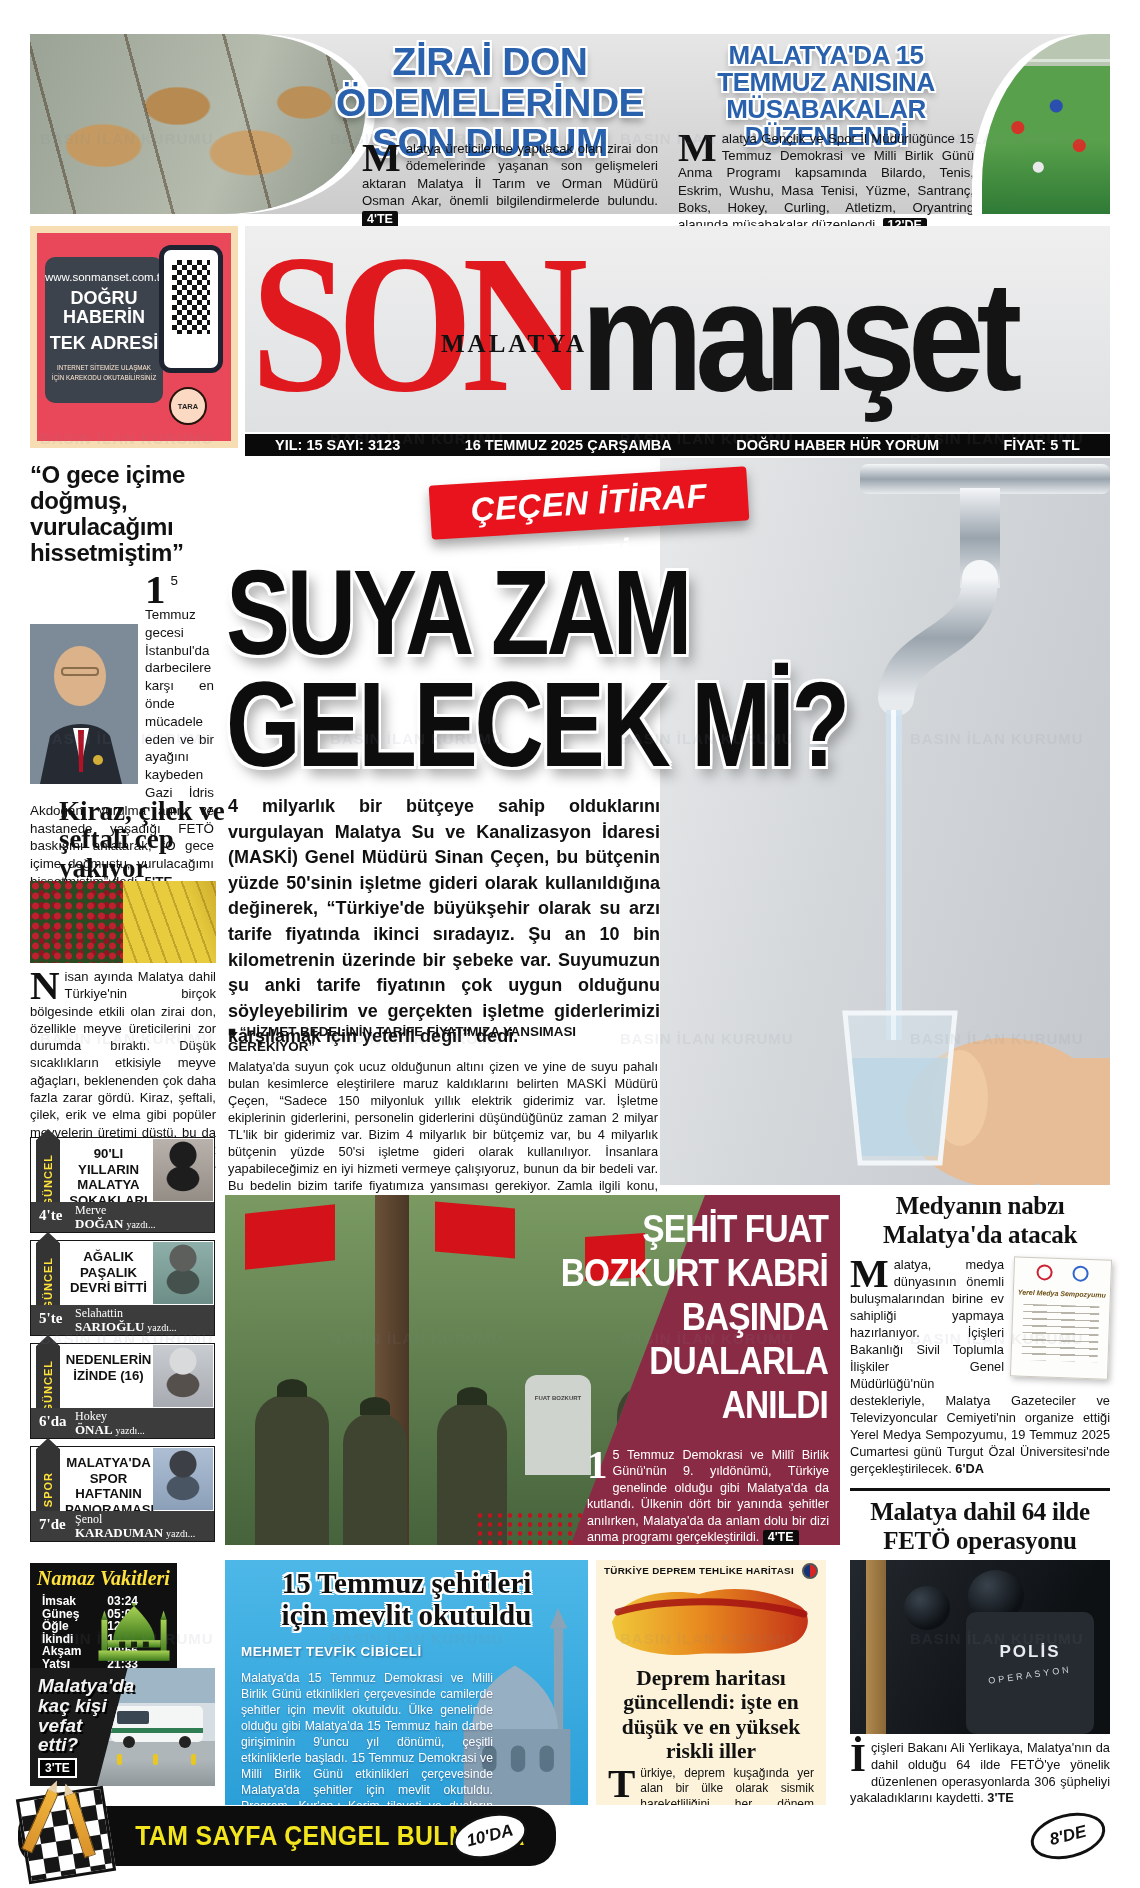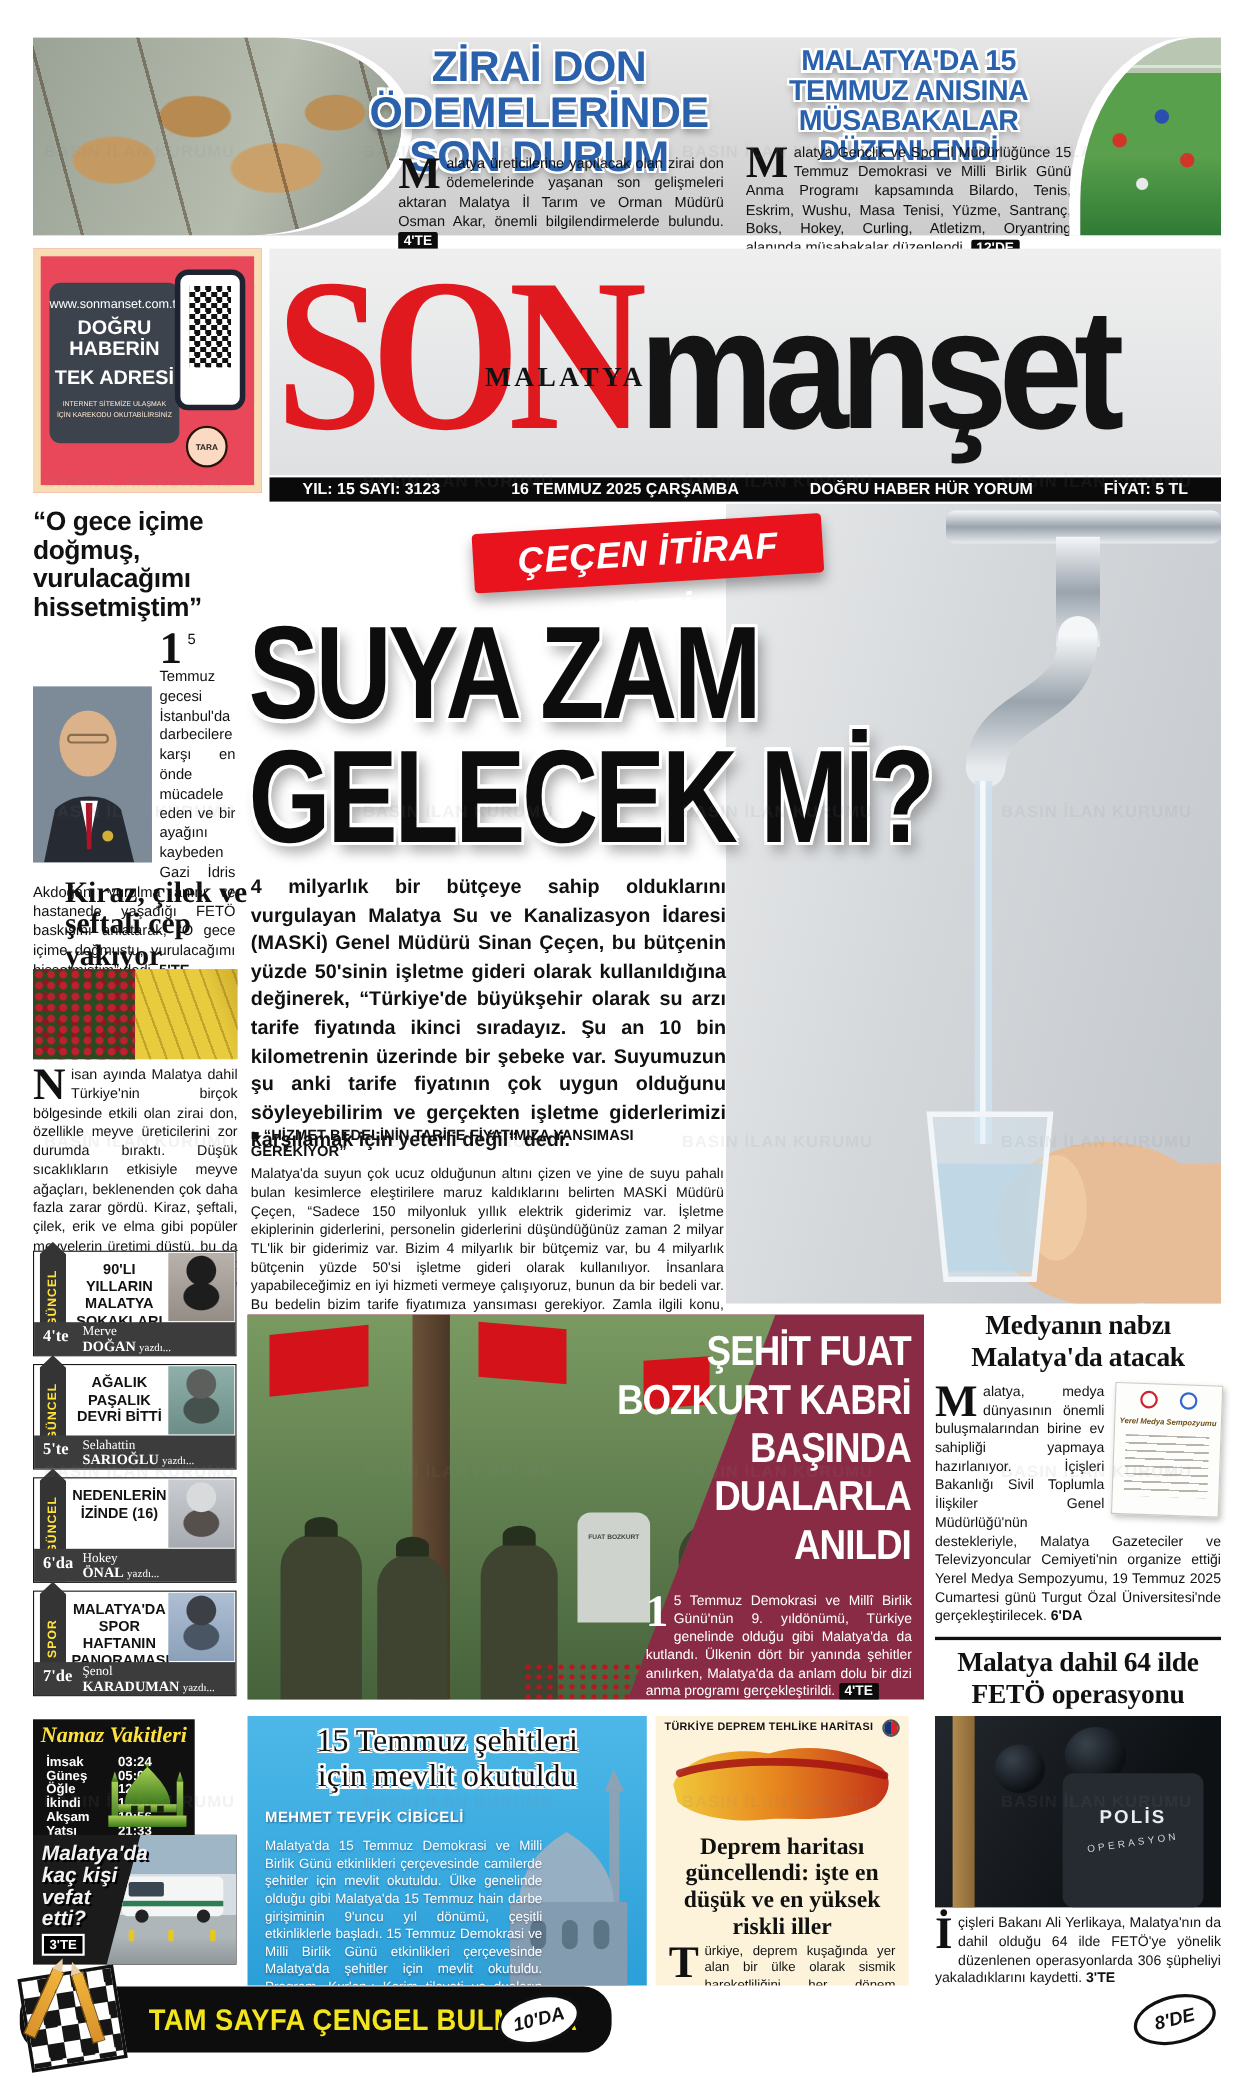--- a/index.html
+++ b/index.html
@@ -175,21 +175,21 @@
   .door{position:absolute;left:16px;top:0;width:20px;height:100%;background:linear-gradient(90deg,#b08a4f,#8a6736);}
   .helm{position:absolute;border-radius:50%;background:radial-gradient(circle at 35% 30%,#39424c,#0d1115 70%);}
   .vest{position:absolute;right:16px;top:52px;width:128px;height:122px;background:#262b31;border-radius:10px;}
   .vest-polis{margin-top:30px;text-align:center;color:#e8ecf0;font-weight:800;font-size:17px;letter-spacing:2px;}
   .vest-oper{margin-top:8px;text-align:center;color:#cdd3d9;font-size:9px;letter-spacing:3px;transform:rotate(-8deg);}
   #feto-body{left:850px;top:1740px;width:260px;font-size:12.8px;line-height:16.8px;}
   
   #mevlit-box{left:225px;top:1560px;width:363px;height:245px;overflow:hidden;
               background:linear-gradient(#4db8e8,#2b9fd8);}
   .mevlit-mosque{position:absolute;right:-4px;bottom:-6px;width:150px;height:205px;opacity:.92;}
-  .mevlit-head{position:relative;text-align:center;font-family:"Liberation Serif",serif;font-weight:400;
+  .mevlit-head{position:relative;text-align:center;font-family:"Liberation Serif",serif;font-weight:700;
     font-size:29px;line-height:1.1;color:#101010;margin-top:8px;
     text-shadow:-2px -2px 0 #fff,2px -2px 0 #fff,-2px 2px 0 #fff,2px 2px 0 #fff,0 2px 0 #fff,0 -2px 0 #fff,2px 0 0 #fff,-2px 0 0 #fff;}
   .mevlit-author{position:absolute;left:16px;top:84px;color:#fff;font-weight:800;font-size:13.5px;letter-spacing:.4px;
                  text-shadow:1px 1px 2px rgba(0,0,40,.4);}
   .mevlit-body{position:absolute;left:16px;top:110px;width:252px;color:#fff;font-size:12.2px;line-height:16px;
                text-align:justify;text-shadow:0 1px 2px rgba(0,0,60,.35);}
   
   #deprem-box{left:596px;top:1560px;width:230px;height:245px;background:#fcf3da;overflow:hidden;}
   .dep-label{position:absolute;left:0;right:24px;top:5px;text-align:center;font-size:9.8px;font-weight:800;letter-spacing:.3px;}
   .afad{position:absolute;right:8px;top:3px;width:16px;height:16px;border-radius:50%;border:2px solid #555;

